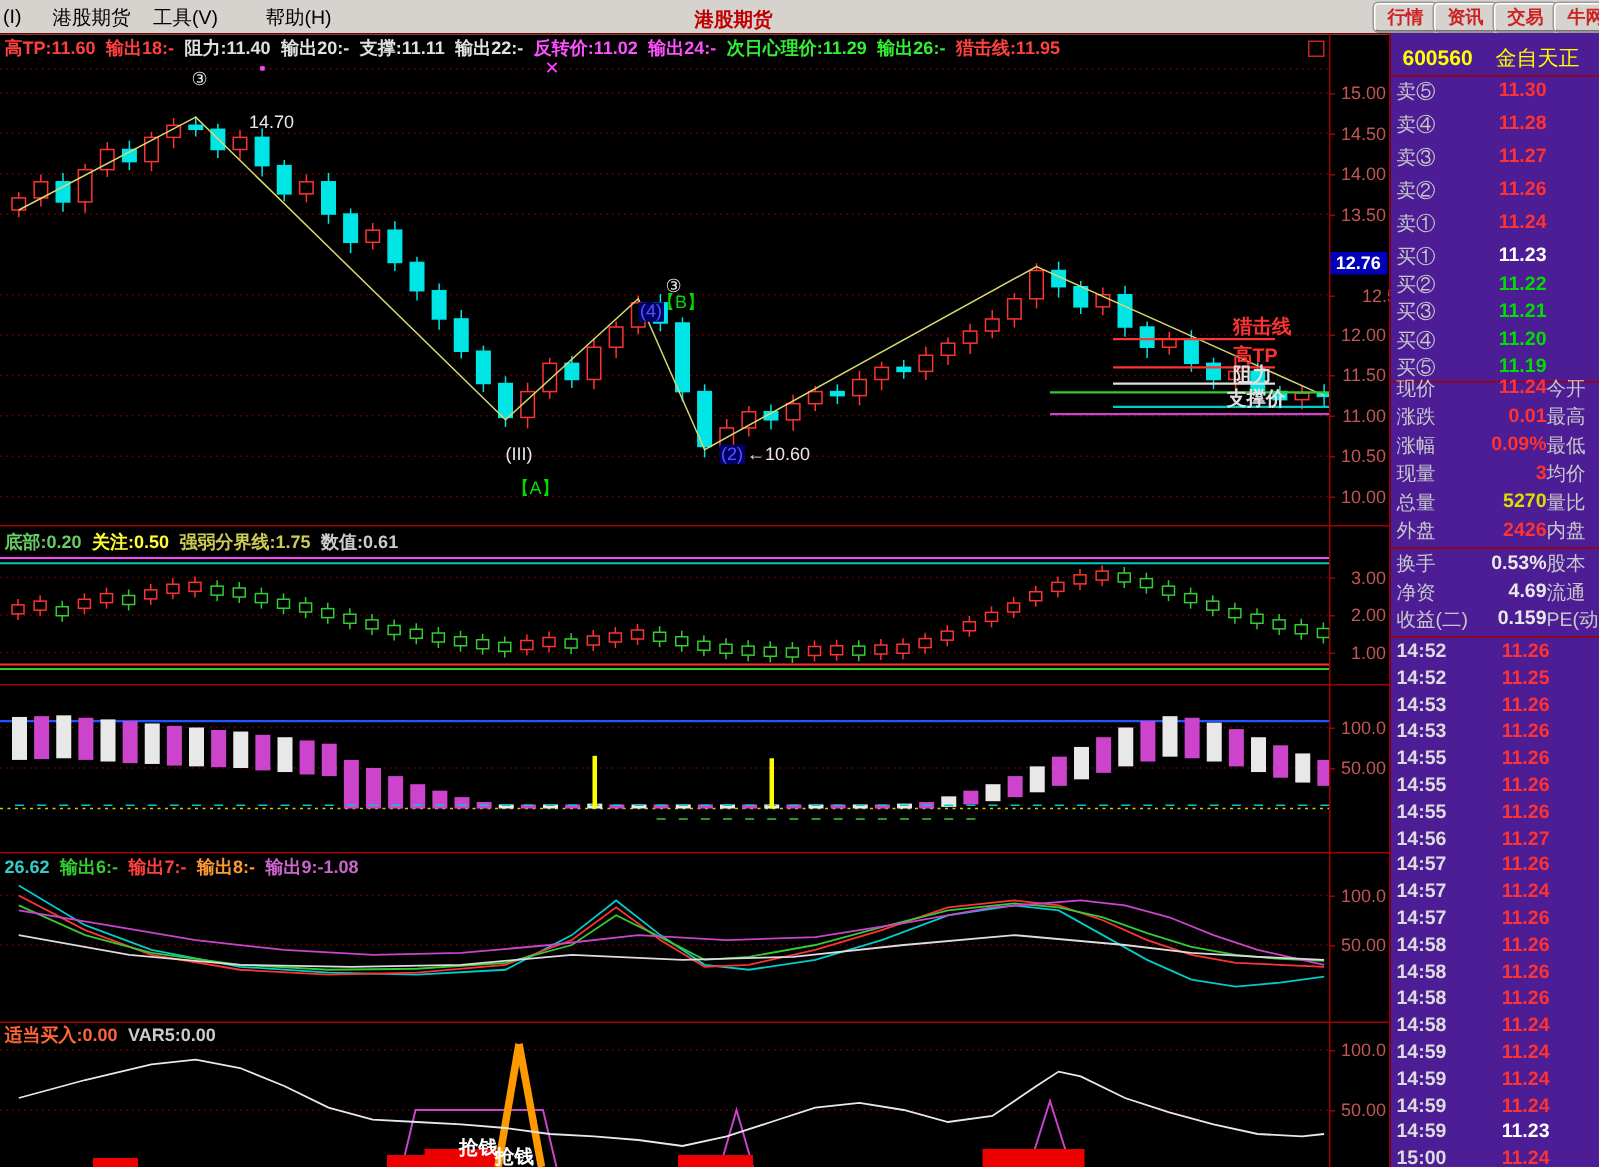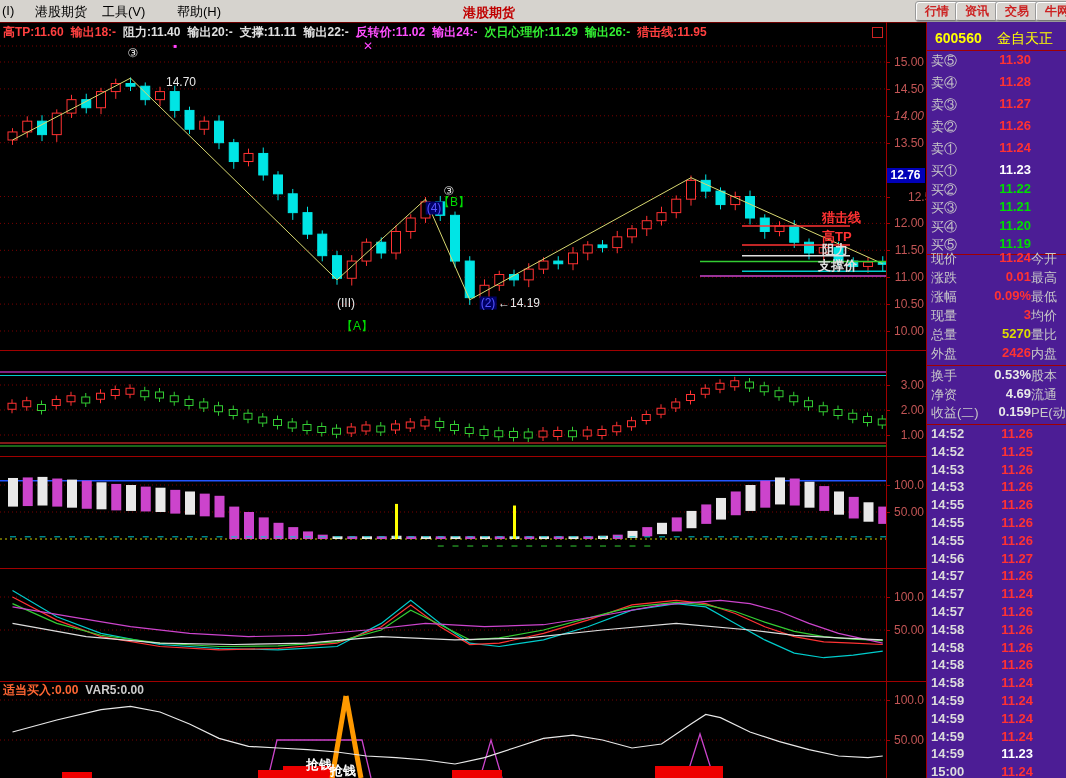--- a/index.html
+++ b/index.html
@@ -491,21 +491,21 @@
         <line x1="332" y1="756" x2="346" y2="674" stroke="#ff9900" stroke-width="5"></line>
         <line x1="346" y1="674" x2="361" y2="756" stroke="#ff9900" stroke-width="5"></line>
         <polyline points="12.5,710 56.75,698 101,687.6 130.5,684.4 160,690 189.5,702 219,716.4 248.5,724.4 278,726 307.5,727.6 337,730 366.5,734 396,735.6 425.5,738 455,742 484.5,735.6 514,726 543.5,716.4 573,713.2 602.5,718 632,726 661.5,722 691,702 705.75,692.4 720.5,695.6 750,710 779.5,719.6 809,727.6 838.5,734 868,735.6 882.75,734" fill="none" stroke="#e8e8e8" stroke-width="1.2"></polyline>
       </svg>
   </div>
   <div id="axis-col" class="abs" style="left:886px;top:22px;width:41px;height:756px;">
       <div class="axis-label" style="left: 2px; top: 33px;">15.00</div>
       <div class="axis-tick" style="left: 0px; top: 40px;"></div>
       <div class="axis-label" style="left: 2px; top: 59.9px;">14.50</div>
       <div class="axis-tick" style="left: 0px; top: 66.9px;"></div>
-      <div class="axis-label" style="left: 2px; top: 86.8px; font-style: italic;">14.00</div>
+      <div class="axis-label" style="left: 2px; top: 86.8px;">14.00</div>
       <div class="axis-tick" style="left: 0px; top: 93.8px;"></div>
       <div class="axis-label" style="left: 2px; top: 113.7px;">13.50</div>
       <div class="axis-tick" style="left: 0px; top: 120.7px;"></div>
       <div class="axis-label" style="left: 2px; top: 167.5px; margin-left: 14px;">12.50</div>
       <div class="axis-tick" style="left: 0px; top: 174.5px;"></div>
       <div class="axis-label" style="left: 2px; top: 194.4px;">12.00</div>
       <div class="axis-tick" style="left: 0px; top: 201.4px;"></div>
       <div class="axis-label" style="left: 2px; top: 221.3px;">11.50</div>
       <div class="axis-tick" style="left: 0px; top: 228.3px;"></div>
       <div class="axis-label" style="left: 2px; top: 248.2px;">11.00</div>
@@ -702,34 +702,36 @@
         <div class="t-time">14:59</div>
         <div class="t-price" style="color: rgb(255, 255, 255);">11.23</div>
       </div>
       <div class="q-row" style="top: 742.2px; height: 17px;">
         <div class="t-time">15:00</div>
         <div class="t-price" style="color: rgb(255, 50, 50);">11.24</div>
       </div>
     </div>
   <div id="chart-icon" style="left:872px;top:27px;"></div>
 <div class="panel-header" style="top: 25px;"><span style="color: rgb(255, 64, 64);">高TP:11.60</span><span style="color: rgb(255, 64, 64);">输出18:-</span><span style="color: rgb(224, 224, 224);">阻力:11.40</span><span style="color: rgb(224, 224, 224);">输出20:-</span><span style="color: rgb(224, 224, 224);">支撑:11.11</span><span style="color: rgb(224, 224, 224);">输出22:-</span><span style="color: rgb(255, 80, 255);">反转价:11.02</span><span style="color: rgb(255, 80, 255);">输出24:-</span><span style="color: rgb(51, 238, 51);">次日心理价:11.29</span><span style="color: rgb(51, 238, 51);">输出26:-</span><span style="color: rgb(255, 64, 64);">猎击线:11.95</span></div>
+    <div class="panel-header" style="top: 354px;"><span style="color: rgb(102, 204, 102);">底部:0.20</span><span style="color: rgb(255, 255, 51);">关注:0.50</span><span style="color: rgb(204, 204, 85);">强弱分界线:1.75</span><span style="color: rgb(204, 204, 204);">数值:0.61</span></div>
+    <div class="panel-header" style="top: 571px;"><span style="color: rgb(51, 204, 204);">26.62</span><span style="color: rgb(51, 204, 51);">输出6:-</span><span style="color: rgb(255, 64, 64);">输出7:-</span><span style="color: rgb(255, 153, 51);">输出8:-</span><span style="color: rgb(204, 102, 204);">输出9:-1.08</span></div>
     <div class="panel-header" style="top: 683px;"><span style="color: rgb(255, 102, 51);">适当买入:0.00</span><span style="color: rgb(204, 204, 204);">VAR5:0.00</span></div>
     <div class="ov-label" style="left: 822px; top: 212px; color: rgb(255, 50, 50);">猎击线</div>
     <div class="ov-label" style="left: 822px; top: 231px; color: rgb(255, 50, 50);">高TP</div>
     <div class="ov-label" style="left: 822px; top: 244px; color: rgb(224, 224, 224);">阻力</div>
     <div class="ov-label" style="left: 818px; top: 260px; color: rgb(224, 224, 224);">支撑价</div>
     <div class="ann" style="left: 133px; top: 53px; color: rgb(232, 232, 232);">③</div>
     <div class="ann" style="left: 181px; top: 82px; color: rgb(232, 232, 232);">14.70</div>
     <div class="ann" style="left: 449px; top: 191px; color: rgb(232, 232, 232);">③</div>
     <div class="ann" style="left: 454px; top: 202px; color: rgb(0, 221, 0);">【B】</div>
     <div class="ann tag" style="left: 434px; top: 208px; color: rgb(85, 85, 255);">(4)</div>
     <div class="ann" style="left: 346px; top: 303px; color: rgb(232, 232, 232);">(III)</div>
     <div class="ann" style="left: 357px; top: 326px; color: rgb(0, 221, 0);">【A】</div>
     <div class="ann tag" style="left: 488px; top: 303px; color: rgb(85, 85, 255);">(2)</div>
-    <div class="ann" style="left: 519px; top: 303px; color: rgb(232, 232, 232);">←14.19</div>
+    <div class="ann" style="left: 519px; top: 303px; color: rgb(232, 232, 232);">←10.60</div>
     <div class="ann" style="left: 175px; top: 46px; color: rgb(255, 68, 255);">▪</div>
     <div class="ann" style="left: 368px; top: 46px; color: rgb(255, 68, 255);">✕</div>
     <div class="money-text" style="left: 306px; top: 756px;">抢钱</div>
     <div class="money-text" style="left: 330px; top: 762px;">抢钱</div>
     <div class="hsep" style="left: 0px; top: 350px; width: 927px;"></div>
     <div class="hsep" style="left: 0px; top: 456px; width: 927px;"></div>
     <div class="hsep" style="left: 0px; top: 568px; width: 927px;"></div>
     <div class="hsep" style="left: 0px; top: 681px; width: 927px;"></div>
     <div class="vsep" style="left: 886px; top: 22px; height: 756px;"></div>
     <div class="vsep" style="left: 926px; top: 22px; height: 756px;"></div>

